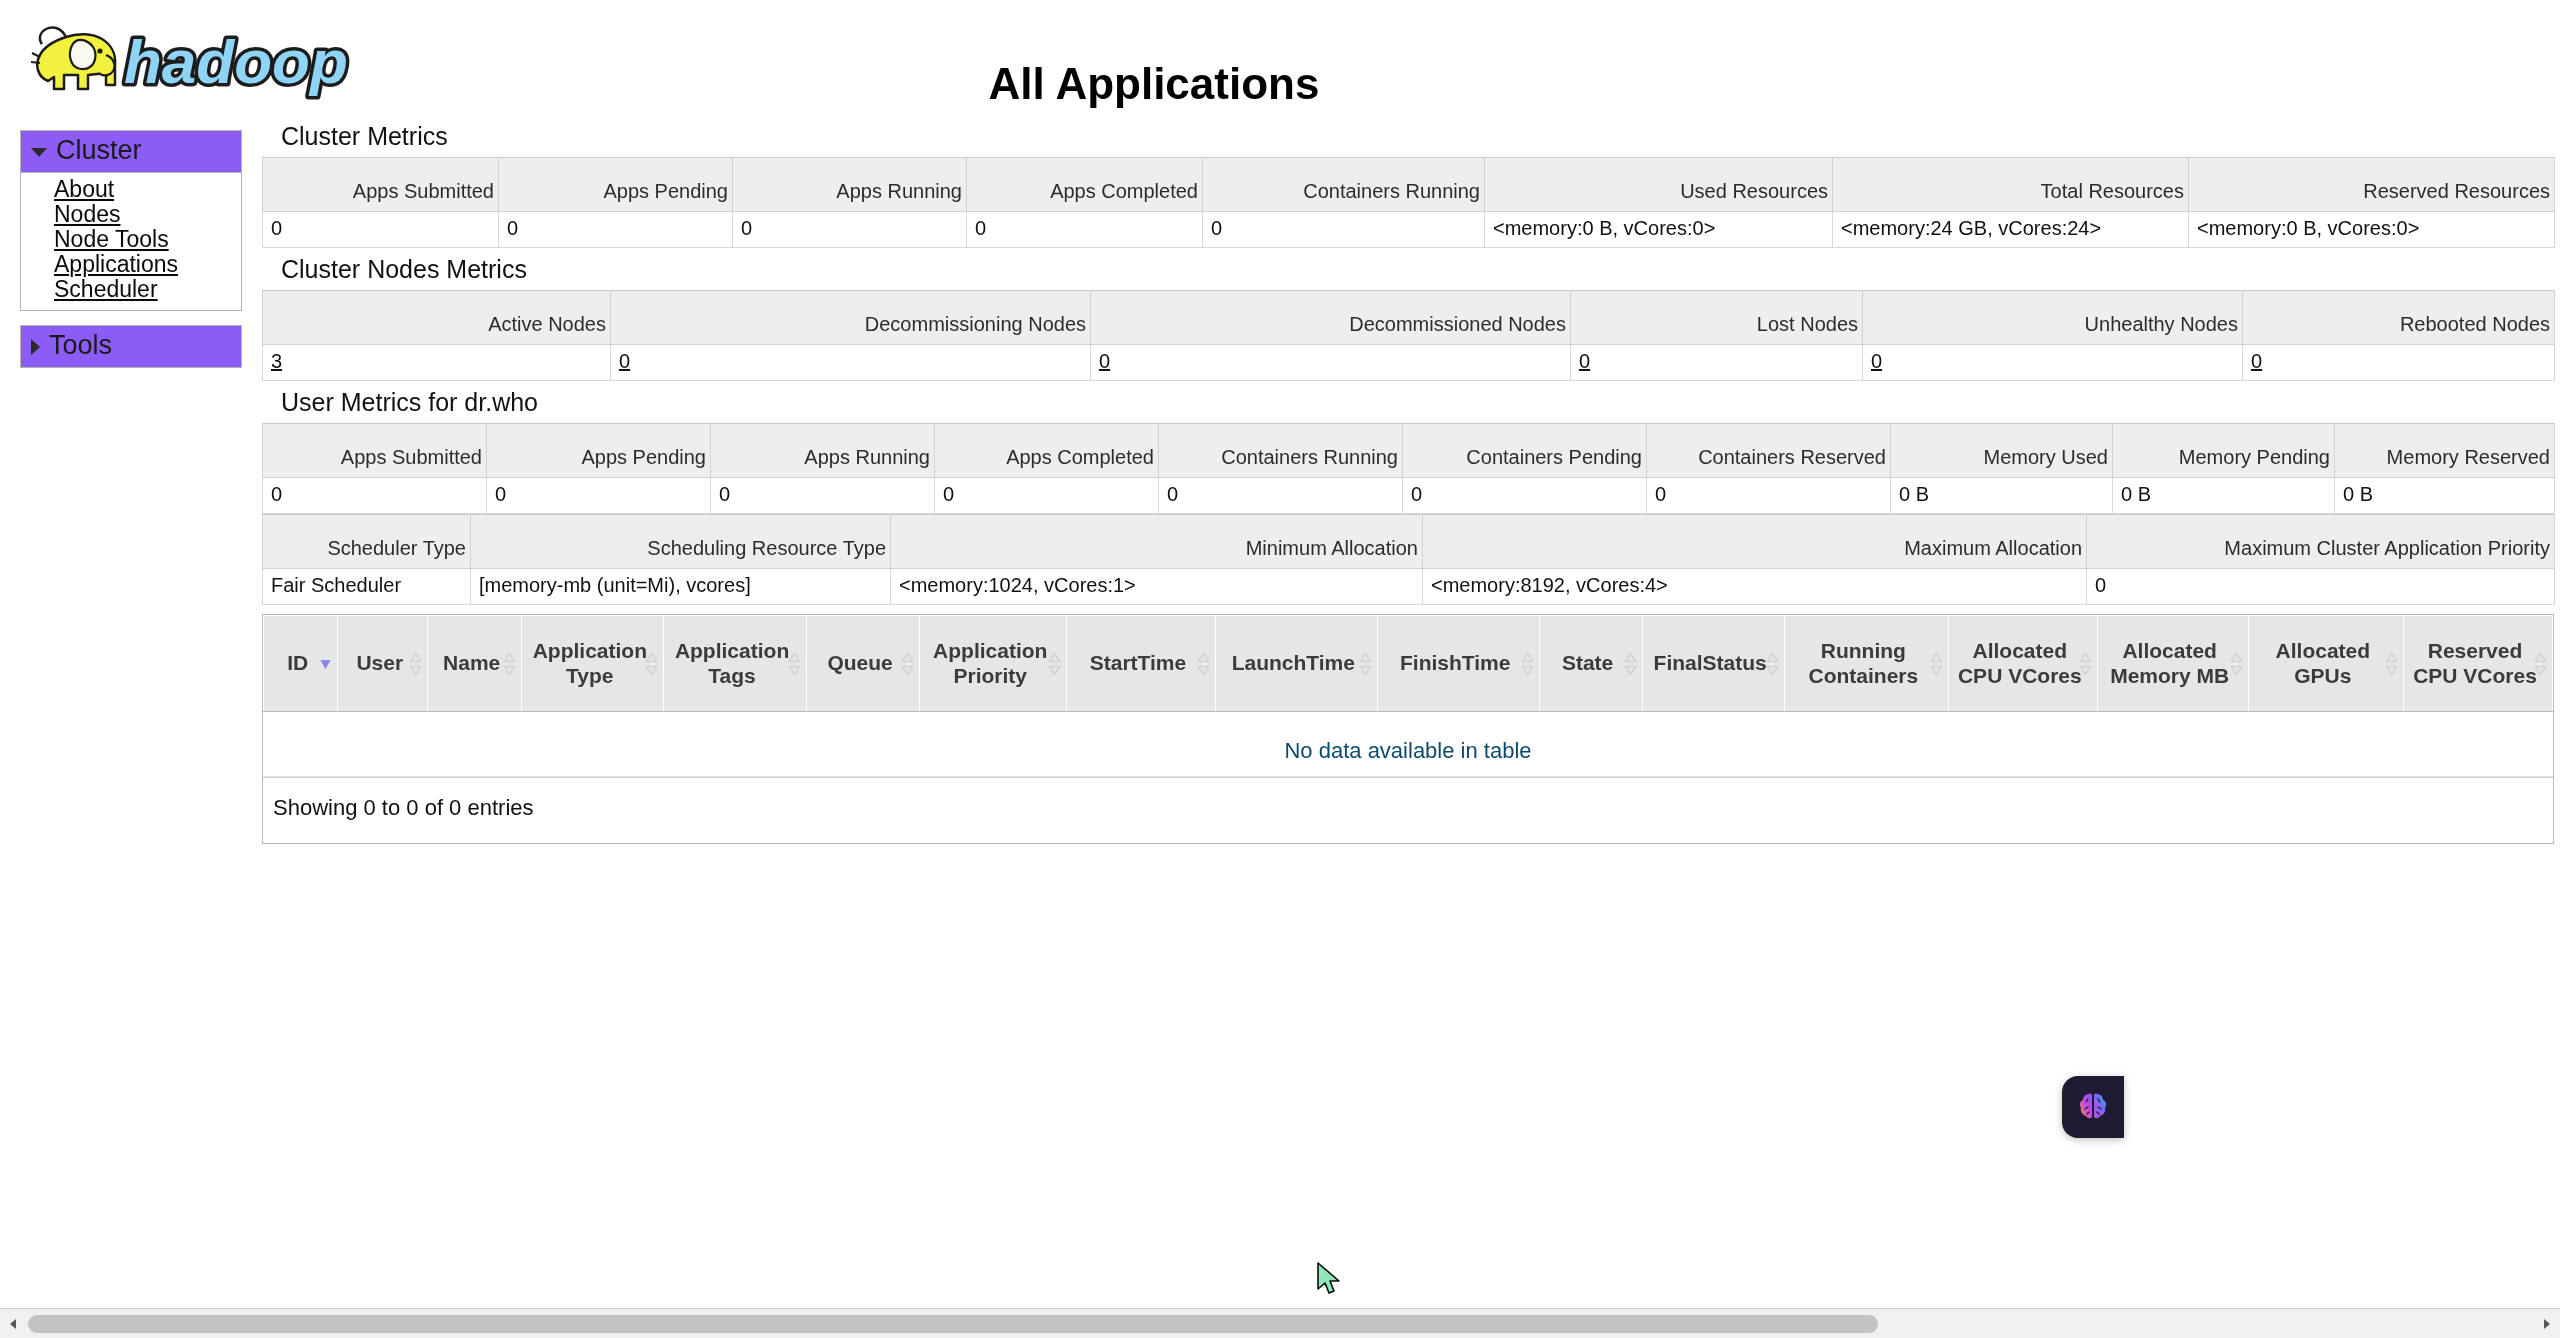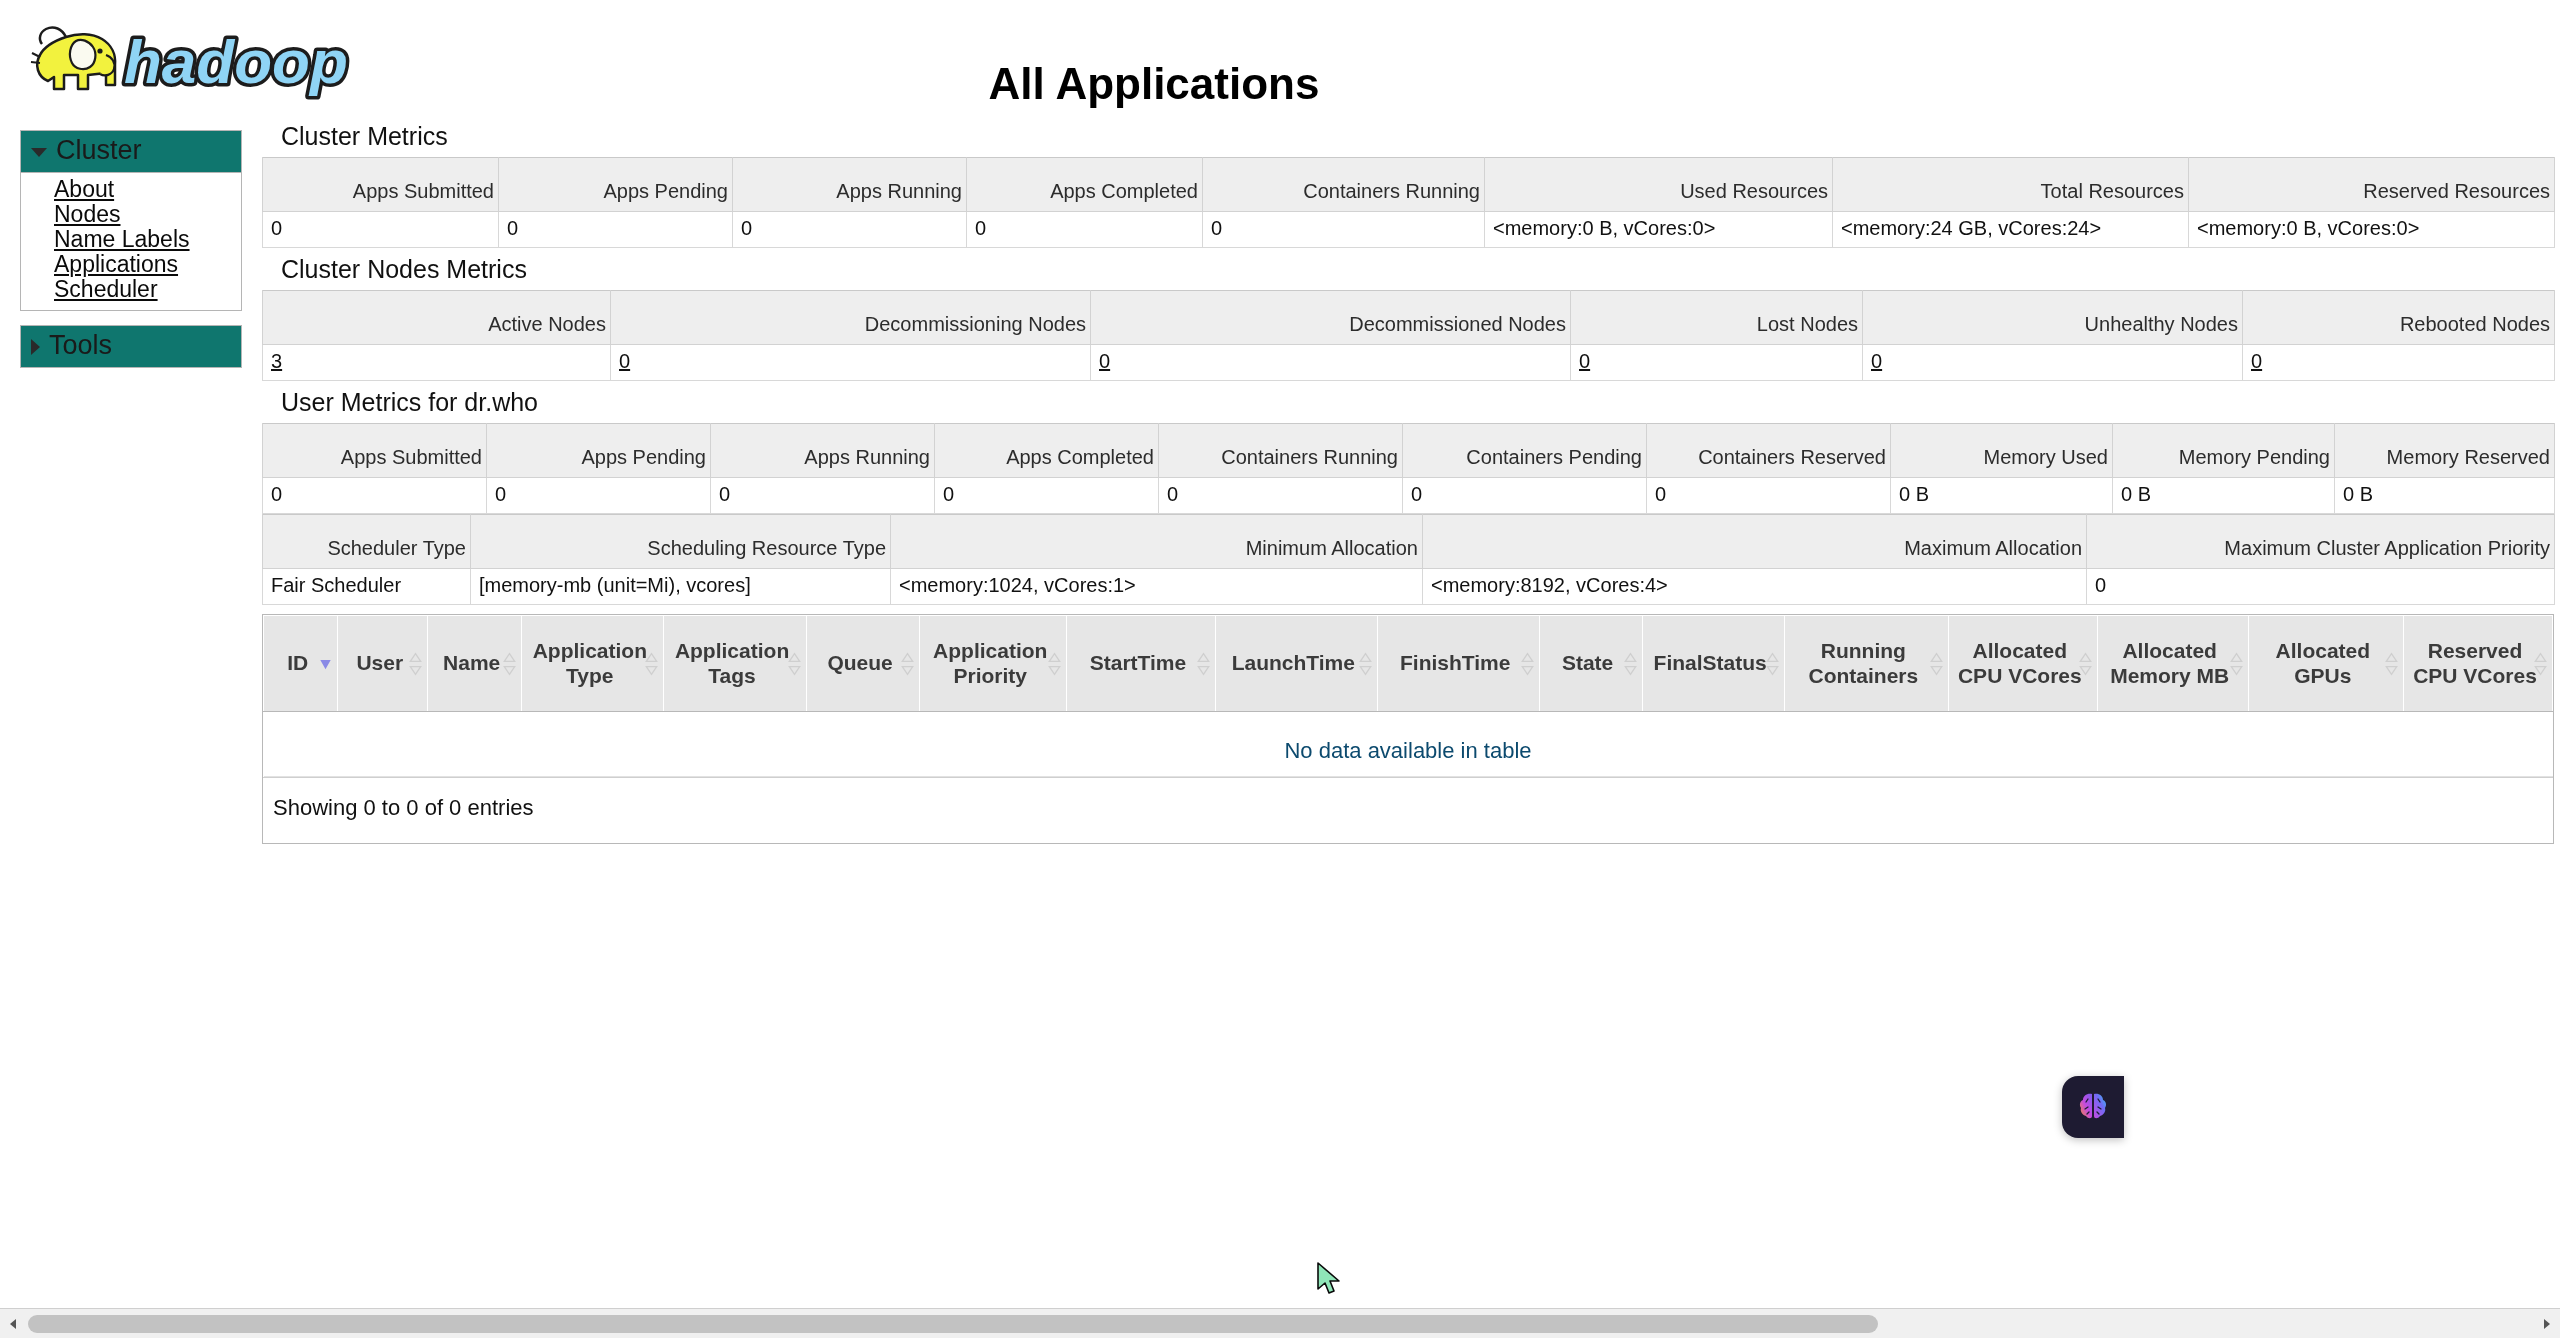--- a/index.html
+++ b/index.html
@@ -47,21 +47,21 @@
     position: absolute;
     left: 20px; top: 130px;
     width: 222px;
   }
   .nav-block {
     border: 1px solid #b5b5b5;
     background: #ffffff;
     margin-bottom: 14px;
   }
   .nav-header {
-    background: #0f766e;
+    background: #8b5cf6;
     border-bottom: 1px solid #b5b5b5;
     padding: 4px 6px 6px 10px;
     font-size: 27px;
     color: #1a1a1a;
     display: flex;
     align-items: center;
     gap: 9px;
     font-weight: normal;
   }
   .nav-header.collapsed { border-bottom: none; }
@@ -321,21 +321,21 @@
         <span>Cluster</span>
       </div>
       <ul class="nav-list">
         <li>
           <a class="nav-link">About</a>
         </li>
         <li>
           <a class="nav-link">Nodes</a>
         </li>
         <li>
-          <a class="nav-link">Name Labels</a>
+          <a class="nav-link">Node Tools</a>
         </li>
         <li>
           <a class="nav-link">Applications</a>
         </li>
         <li class="nav-scheduler">
           <a class="nav-link">Scheduler</a>
         </li>
       </ul>
     </div>
 

